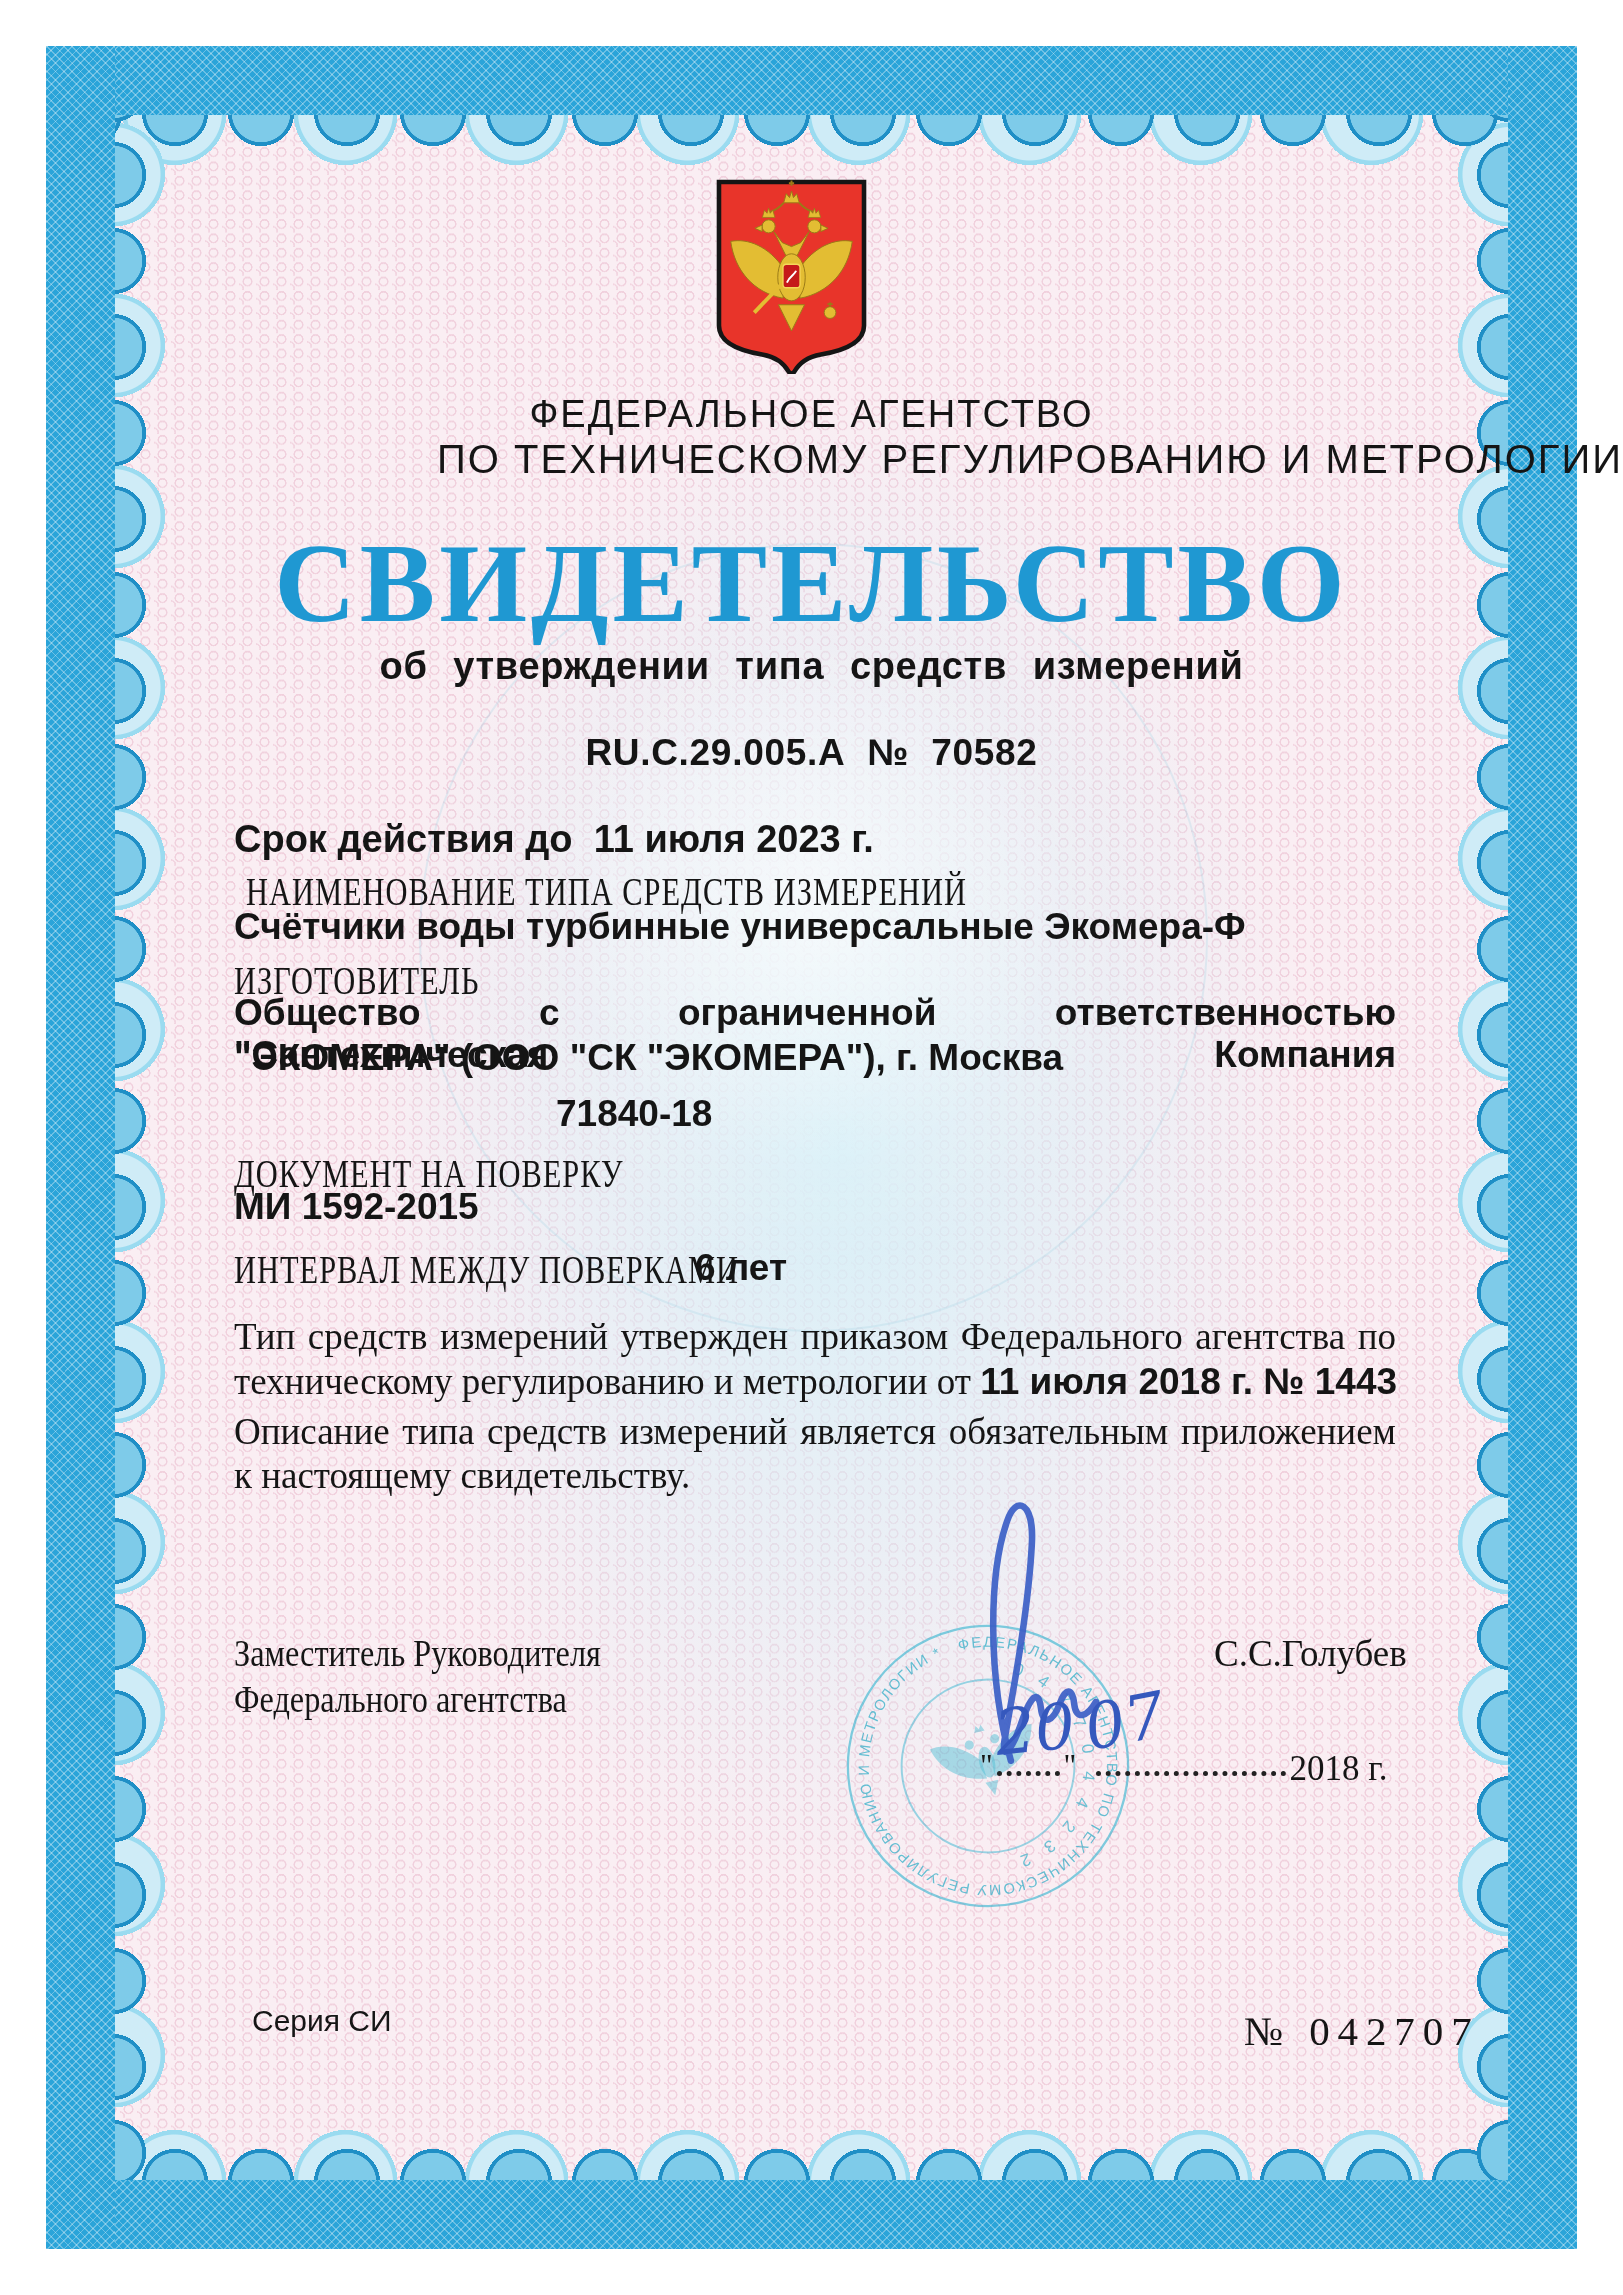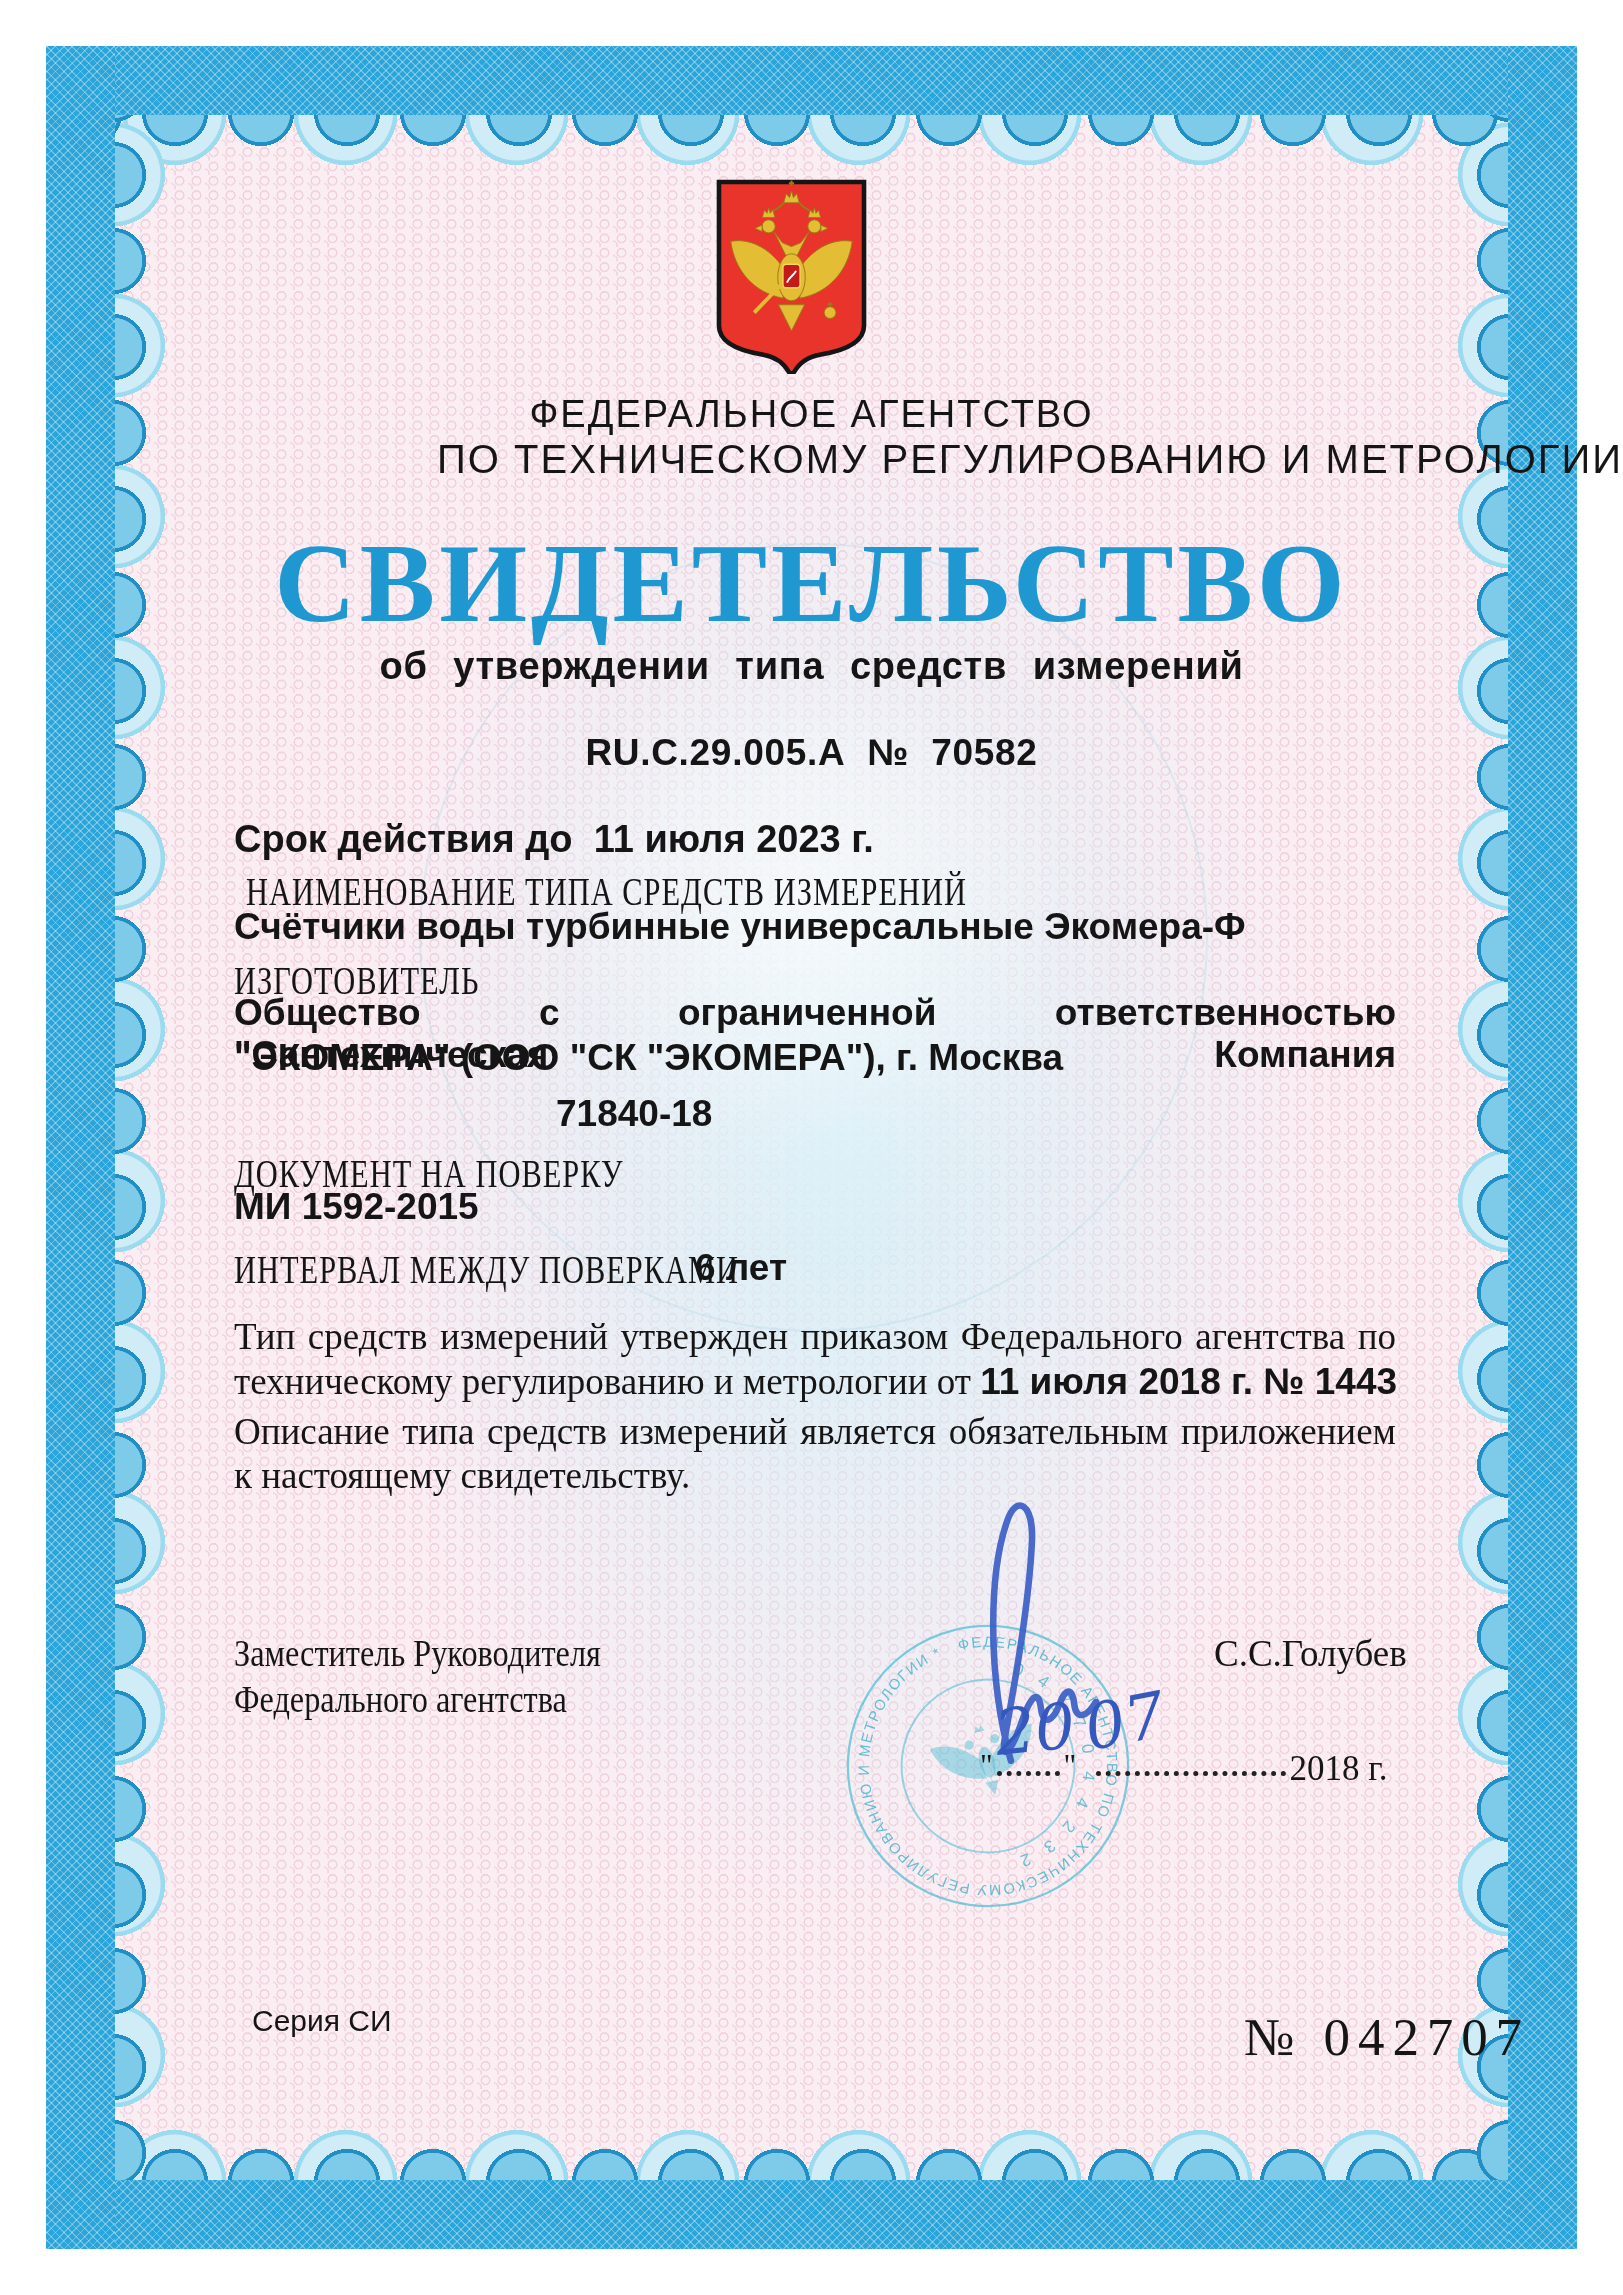--- a/index.html
+++ b/index.html
@@ -96,21 +96,21 @@
   #sig-pos2{left:234px;top:1677px;font-family:"Liberation Serif",serif;font-size:38px;}
   #signer{left:1214px;top:1632px;font-family:"Liberation Serif",serif;font-size:37px;}
   #dateline{left:980px;top:1749px;font-family:"Liberation Serif",serif;font-size:35px;white-space:nowrap;z-index:7;}
   .dots{display:inline-block;height:3.9px;border-bottom:5.2px dotted #222;margin:0 3.9px 3.9px 3.9px;}
   .q{font-size:31px;position:relative;top:-3.9px;}
   #hand-day{left:995px;top:1693px;font-size:63px;font-style:italic;color:#3558bd;
     font-family:"DejaVu Serif",serif;transform:rotate(-6deg);z-index:8;}
   #hand-month{left:1085px;top:1685px;font-size:63px;font-style:italic;color:#3558bd;
     font-family:"DejaVu Serif",serif;transform:rotate(-11deg);z-index:8;}
   #footer-series{left:252px;top:2004px;font-size:30px;}
-  #footer-number{left:1244px;top:2007px;font-family:"Liberation Serif",serif;font-size:53px;letter-spacing:7.9px;}
+  #footer-number{left:1244px;top:2007px;font-family:"Liberation Serif",serif;font-size:41px;letter-spacing:7.9px;}
   #arms{left:711px;top:178px;width:161px;height:196px;z-index:6;}
   #stamp{left:844px;top:1622px;width:288px;height:288px;z-index:6;transform:rotate(-14deg);opacity:.85;}
   #signature{left:922px;top:1461px;width:183px;height:308px;z-index:7;}
 </style>
 </head>
 <body>
 
 <div id="page">
 
   <div id="paper"></div>

